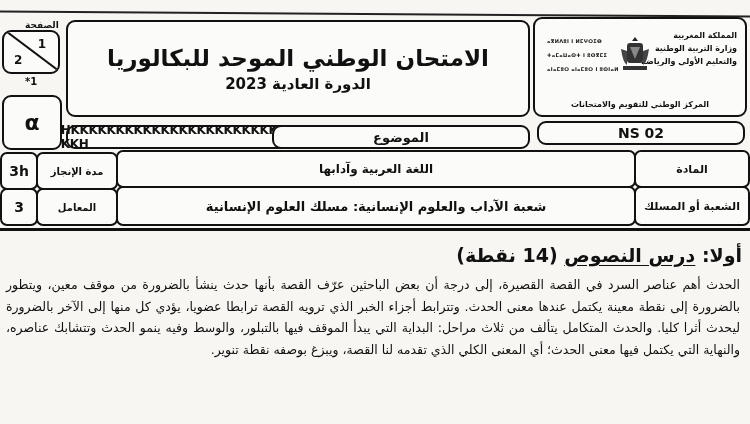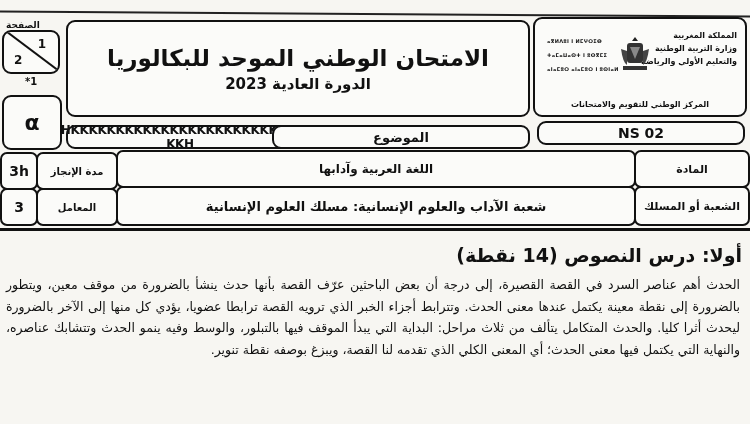--- a/index.html
+++ b/index.html
@@ -1,28 +1,28 @@
 <!DOCTYPE html>
 <html><head>
   <meta charset="utf-8">
   <style>
     * { box-sizing: border-box; margin: 0; padding: 0; }
     html, body { width: 750px; height: 424px; overflow: hidden; background: #f7f6f2; }
     body { position: relative; font-family: "DejaVu Sans", sans-serif; color: #111; }
     .box { position: absolute; border: 2px solid #111; border-radius: 9px; background: #fbfbf9; }
-    .center { display: flex; align-items: center; justify-content: center; text-align: center; }
+    .center { display: flex; align-items: center; justify-content: center; }
     .ar { direction: rtl; font-family: "DejaVu Sans", sans-serif; }
     .topline { position: absolute; left: 0; top: 13px; width: 750px; height: 2px; background: #222; transform: rotate(0.4deg); }
 
     
     #page-box { left: 2px; top: 28px; width: 58px; height: 44px; overflow: hidden; }
     #page-box .diag { position: absolute; left: -6px; top: 20px; width: 74px; height: 2px; background: #111; transform: rotate(37deg); }
     #page-box .n1 { position: absolute; right: 12px; top: 5px; font-size: 12px; font-weight: bold; }
     #page-box .n2 { position: absolute; left: 10px; bottom: 5px; font-size: 12px; font-weight: bold; }
-    #page-label { position: absolute; left: 6px; top: 20px; font-size: 9px; font-weight: bold; }
+    #page-label { position: absolute; left: 25px; top: 20px; font-size: 9px; font-weight: bold; }
     #page-sub { position: absolute; left: 25px; top: 76px; font-size: 10px; font-weight: bold; }
     #alpha-box { left: 2px; top: 95px; width: 60px; height: 55px; font-size: 22px; font-weight: bold; }
 
     
     #title-box { left: 66px; top: 20px; width: 464px; height: 97px; flex-direction: column; }
     #title-main { font-size: 23px; font-weight: bold; }
     #title-sub { font-size: 15px; font-weight: bold; margin-top: 4px; }
 
     
     #ministry-box { left: 533px; top: 17px; width: 214px; height: 100px; }
@@ -43,21 +43,21 @@
     #c-subj { left: 116px; top: 150px; width: 520px; height: 38px; font-size: 12px; }
     #c-mat { left: 634px; top: 150px; width: 116px; height: 38px; font-size: 11px; }
     #c-3 { left: 0; top: 188px; width: 38px; height: 38px; font-size: 14px; }
     #c-coef { left: 36px; top: 188px; width: 82px; height: 38px; font-size: 10px; }
     #c-track { left: 116px; top: 186px; width: 520px; height: 40px; font-size: 13px; }
     #c-trlab { left: 634px; top: 186px; width: 116px; height: 40px; font-size: 11px; }
     .bottomline { position: absolute; left: 0; top: 228px; width: 750px; height: 3px; background: #111; }
 
     
     #section-title { position: absolute; right: 8px; top: 244px; font-size: 19px; font-weight: bold; }
-    #section-title .u { text-underline-offset: 3px; margin-top: 41px; }
+    #section-title .u { text-decoration: underline; text-underline-offset: 3px; margin-top: 41px; }
     #para { position: absolute; left: 6px; right: 10px; top: 274px; font-size: 12.5px; line-height: 21.5px; text-align: justify; font-weight: 500; }
     #para p { text-align-last: right; }
   </style>
 </head>
 <body>
 
 <div class="topline"></div>
 
 <div id="page-label" class="ar">الصفحة</div>
 <div id="page-box" class="box" style="top:30px;">

